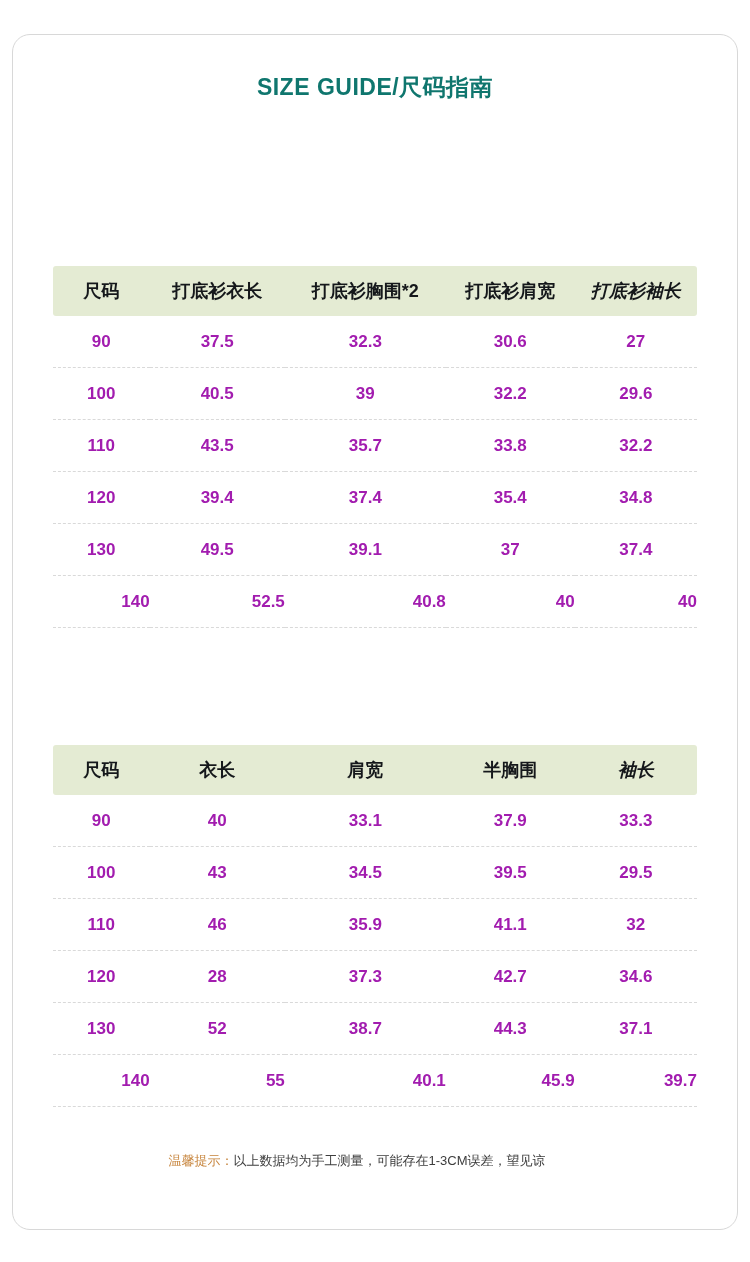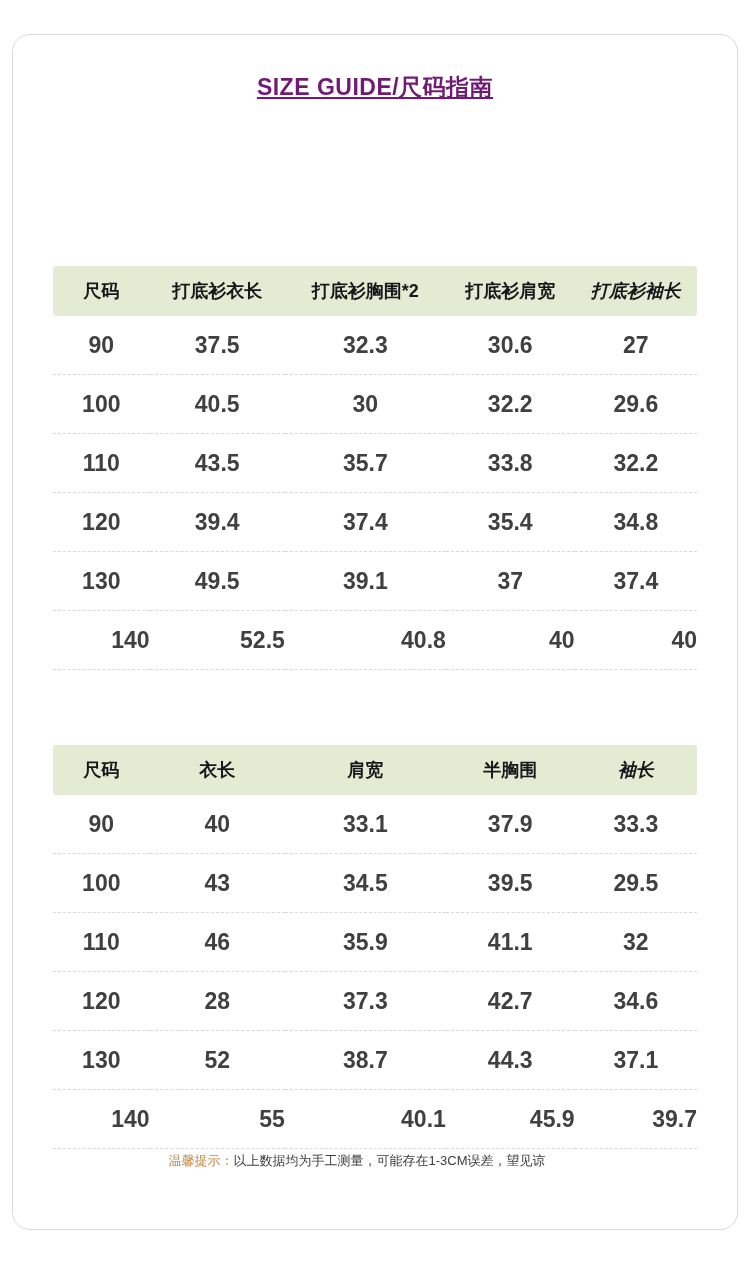--- a/index.html
+++ b/index.html
@@ -28,22 +28,21 @@
   }
   .page-title {
     position: absolute;
     left: 0;
     top: 72px;
     width: 750px;
     text-align: center;
     font-size: 23px;
     font-weight: bold;
     letter-spacing: 0.5px;
-    color: #701a75;
-    text-decoration: underline;
+    color: #0f766e;
   }
   .table-block {
     position: absolute;
     left: 53px;
     width: 644px;
   }
   .table-block.first { top: 266px; }
   .table-block.second { top: 745px; }
 
   table.size-table {
@@ -63,23 +62,23 @@
   table.size-table thead tr th:first-child {
     border-top-left-radius: 3px;
     border-bottom-left-radius: 3px;
   }
   table.size-table thead tr th:last-child {
     border-top-right-radius: 3px;
     border-bottom-right-radius: 3px;
     font-style: italic;
   }
   table.size-table tbody td {
-    font-size: 23px;
+    font-size: 17px;
     font-weight: bold;
-    color: #404040;
+    color: #a21caf;
     text-align: center;
     padding: 16px 0 15px 0;
     border-bottom: 1px dashed #d9d9d9;
   }
   table.size-table tbody tr:last-child td {
     border-bottom: 1px dashed #d9d9d9;
     text-align: right;
   }
   
   table.size-table col.c0 { width: 15%; }
@@ -130,21 +129,21 @@
       <tr>
         <td>90</td>
         <td>37.5</td>
         <td>32.3</td>
         <td>30.6</td>
         <td>27</td>
       </tr>
       <tr>
         <td>100</td>
         <td>40.5</td>
-        <td>30</td>
+        <td>39</td>
         <td>32.2</td>
         <td>29.6</td>
       </tr>
       <tr>
         <td>110</td>
         <td>43.5</td>
         <td>35.7</td>
         <td>33.8</td>
         <td>32.2</td>
       </tr>

